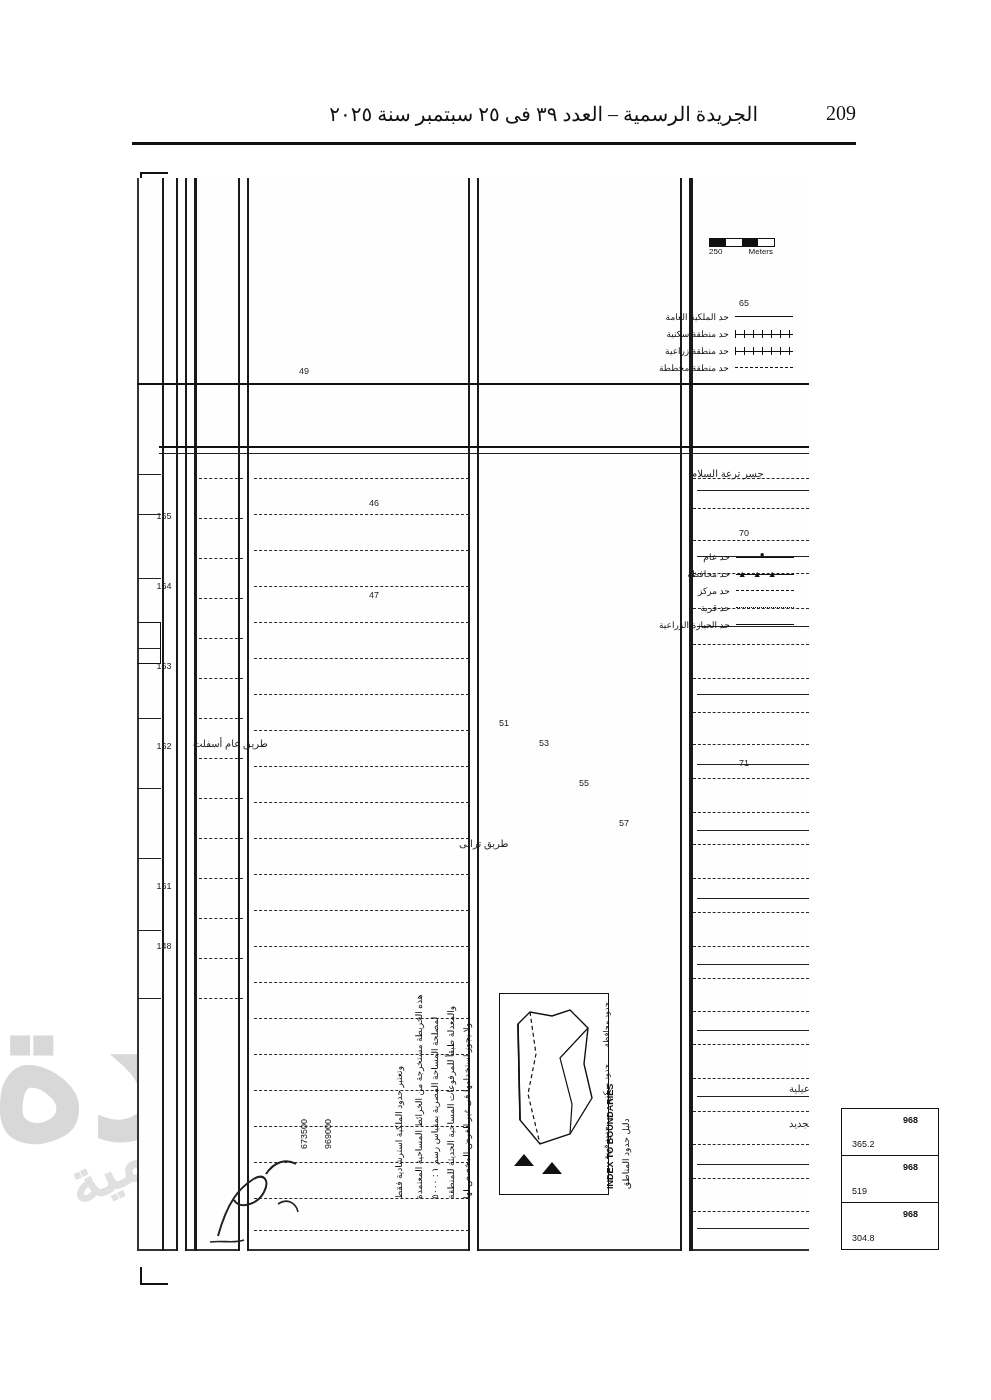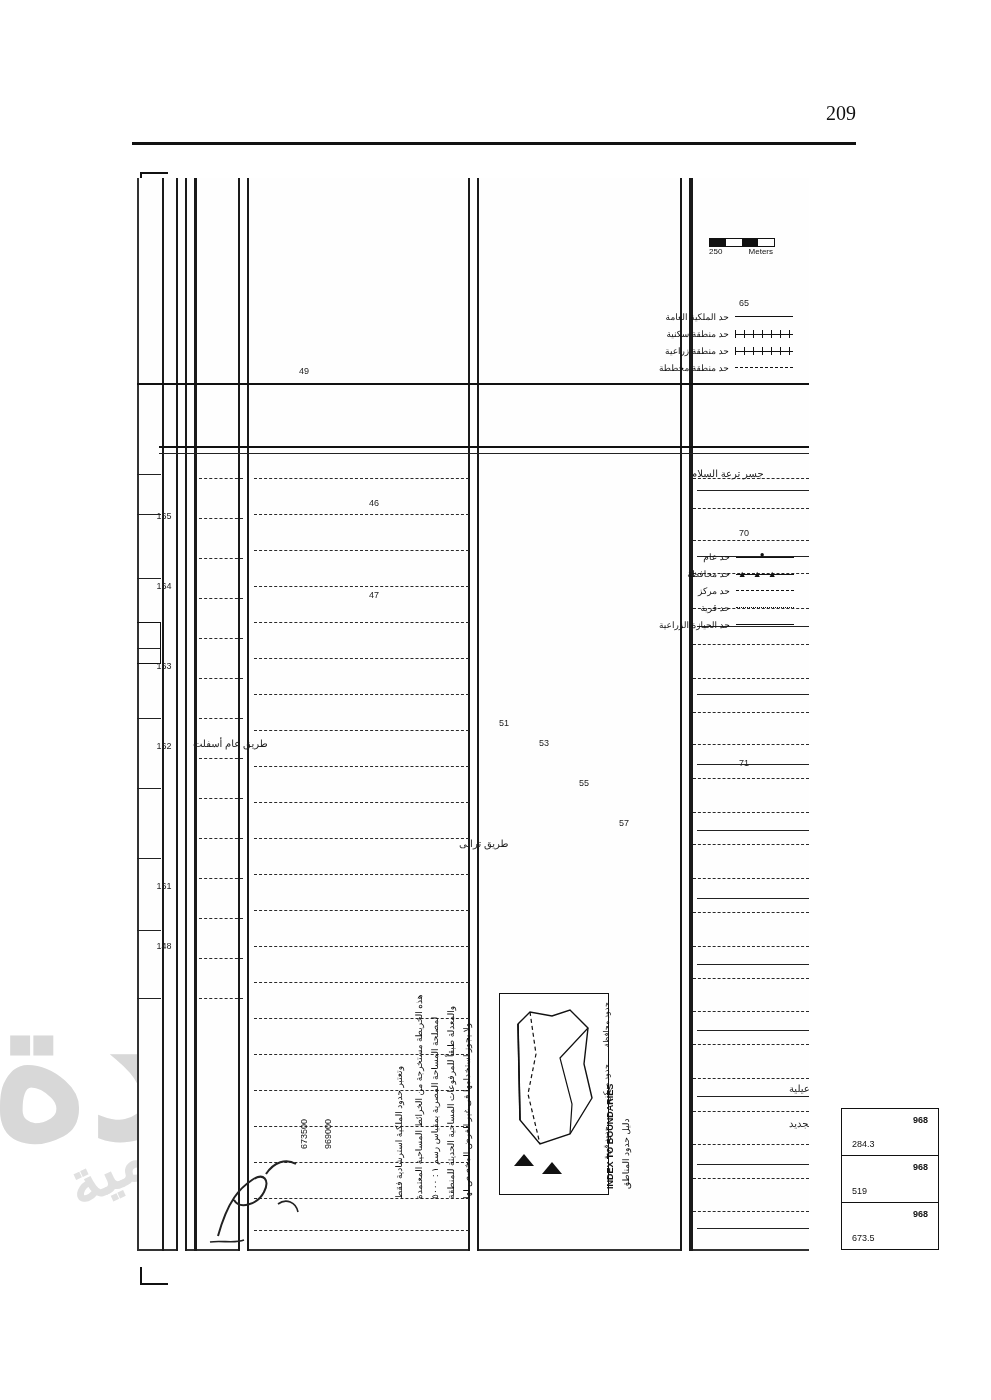--- a/index.html
+++ b/index.html
@@ -68,21 +68,21 @@
   .indexbox .ttl{position:absolute;font-size:8px;font-family:"Liberation Sans", sans-serif;}
   
   .coord{position:absolute;font-size:9px;font-family:"Liberation Sans", sans-serif;}
 
   
   .numtable{position:absolute;right:52px;bottom:150px;width:96px;
             border:1.5px solid #111;font-family:"Liberation Sans", sans-serif;
             font-size:9px;background:#fff;}
   .numtable .cell{border-bottom:1.5px solid #111;height:46px;position:relative;}
   .numtable .cell:last-child{border-bottom:none;}
-  .numtable .a{position:absolute;top:6px;right:10px;font-weight:bold;}
+  .numtable .a{position:absolute;top:6px;right:20px;font-weight:bold;}
   .numtable .b{position:absolute;bottom:6px;left:10px;}
 
   
   .note{position:absolute;direction:rtl;font-family:"Liberation Sans", sans-serif;
         font-size:9px;line-height:1.55;color:#111;white-space:nowrap;}
   .signature{position:absolute;left:200px;bottom:150px;width:120px;height:110px;}
   .signature svg{width:100%;height:100%;}
   .corner-mark{position:absolute;left:140px;bottom:115px;width:26px;height:16px;
                border-left:2px solid #111;border-bottom:2px solid #111;}
   .tick-top{position:absolute;left:140px;top:172px;width:26px;height:14px;
@@ -91,20 +91,21 @@
 </head>
 <body>
 
 <div class="page">
 
   <div class="wm wm-1">ج</div>
   <div class="wm wm-2">الجريدة</div>
   <div class="wm wm-3">الرسمية</div>
 
   <div class="header">
+    <div class="header-title">الجريدة الرسمية – العدد ٣٩ فى ٢٥ سبتمبر سنة ٢٠٢٥</div>
     <div class="header-pageno">209</div>
     <div class="header-rule"></div>
   </div>
 
   <div class="tick-top"></div>
   <div class="corner-mark"></div>
 
   <div class="plate">
     <div class="frame-l"></div>
     <div class="frame-b"></div>
@@ -316,29 +317,29 @@
     <div class="note" style="left:306px;bottom:52px;transform:rotate(-90deg);transform-origin:left bottom;">لمصلحة المساحة المصرية بمقياس رسم ١ : ٥٠٠٠</div>
     <div class="note" style="left:322px;bottom:52px;transform:rotate(-90deg);transform-origin:left bottom;">والمعدلة طبقاً للمرفوعات المساحية الحديثة للمنطقة</div>
     <div class="note" style="left:338px;bottom:52px;transform:rotate(-90deg);transform-origin:left bottom;">ولا يجوز استخدامها فى غير الغرض المخصص لها</div>
     <div class="note" style="left:270px;bottom:52px;transform:rotate(-90deg);transform-origin:left bottom;">وتعتبر حدود الملكية استرشادية فقط</div>
 
   </div>
 
   <div class="numtable">
     <div class="cell">
       <span class="a">968</span>
-      <span class="b">284.3</span>
+      <span class="b">365.2</span>
     </div>
     <div class="cell">
       <span class="a">968</span>
       <span class="b">519</span>
     </div>
     <div class="cell">
       <span class="a">968</span>
-      <span class="b">673.5</span>
+      <span class="b">304.8</span>
     </div>
   </div>
 
   <div class="signature">
     <svg viewBox="0 0 120 110">
       <path d="M18,96 C28,60 40,48 52,40 C64,32 70,40 64,52 C58,64 40,70 34,60" fill="none" stroke="#222" stroke-width="2"></path>
       <path d="M66,34 C74,22 86,18 96,24" fill="none" stroke="#222" stroke-width="2"></path>
       <path d="M10,102 C22,100 34,104 44,100" fill="none" stroke="#222" stroke-width="1.6"></path>
       <path d="M78,64 C86,58 96,62 98,72" fill="none" stroke="#222" stroke-width="1.6"></path>
     </svg>

